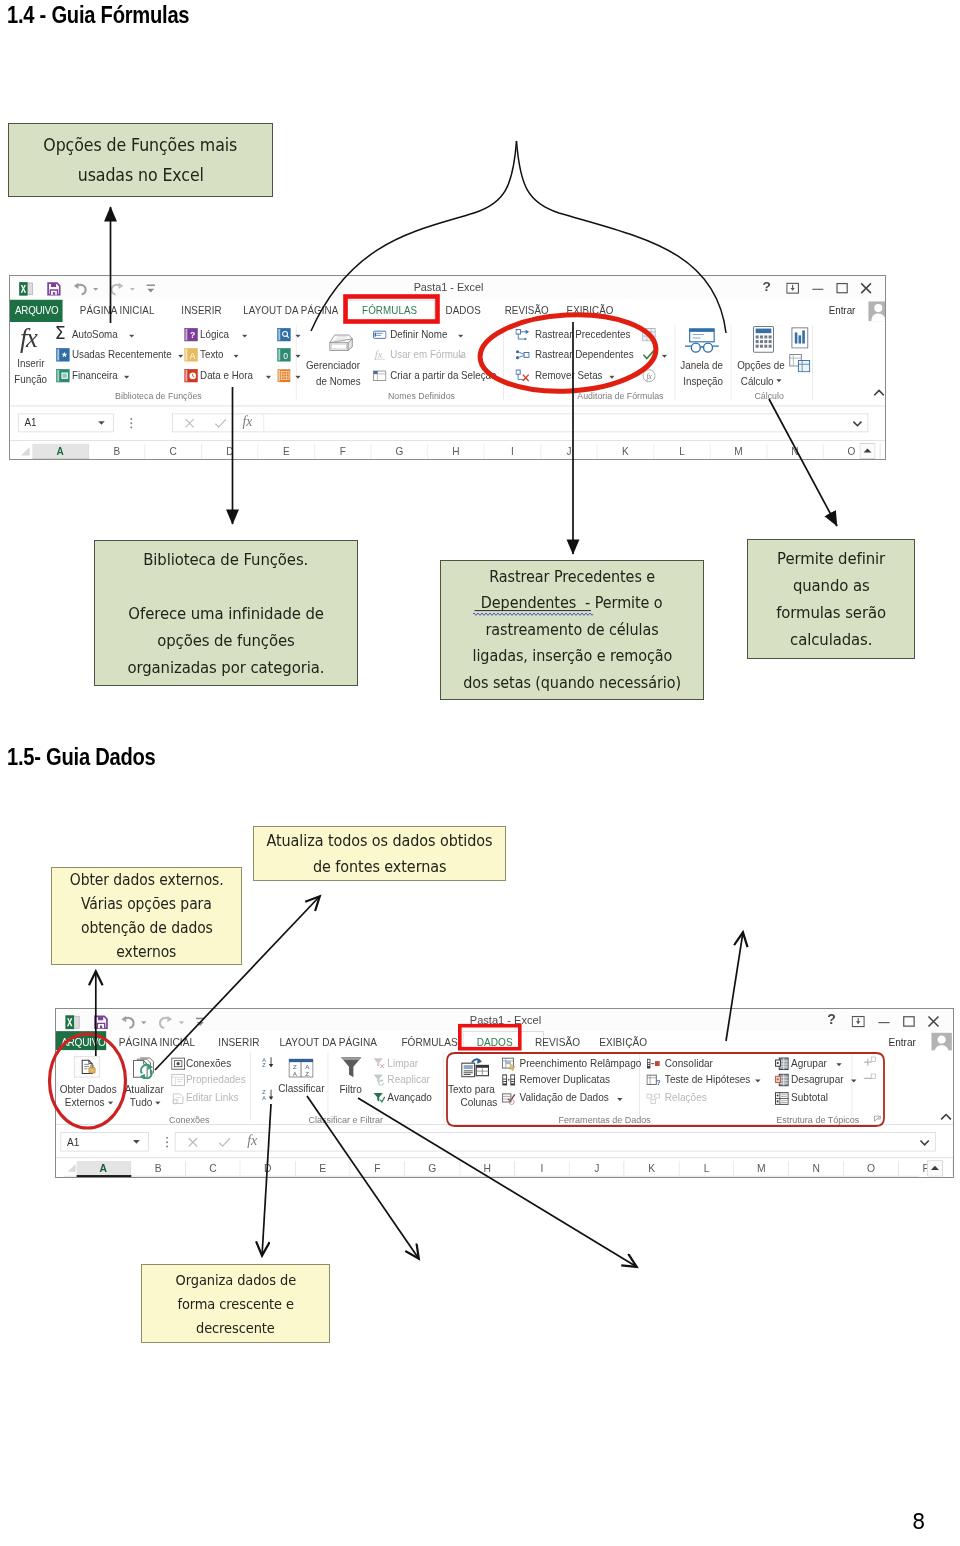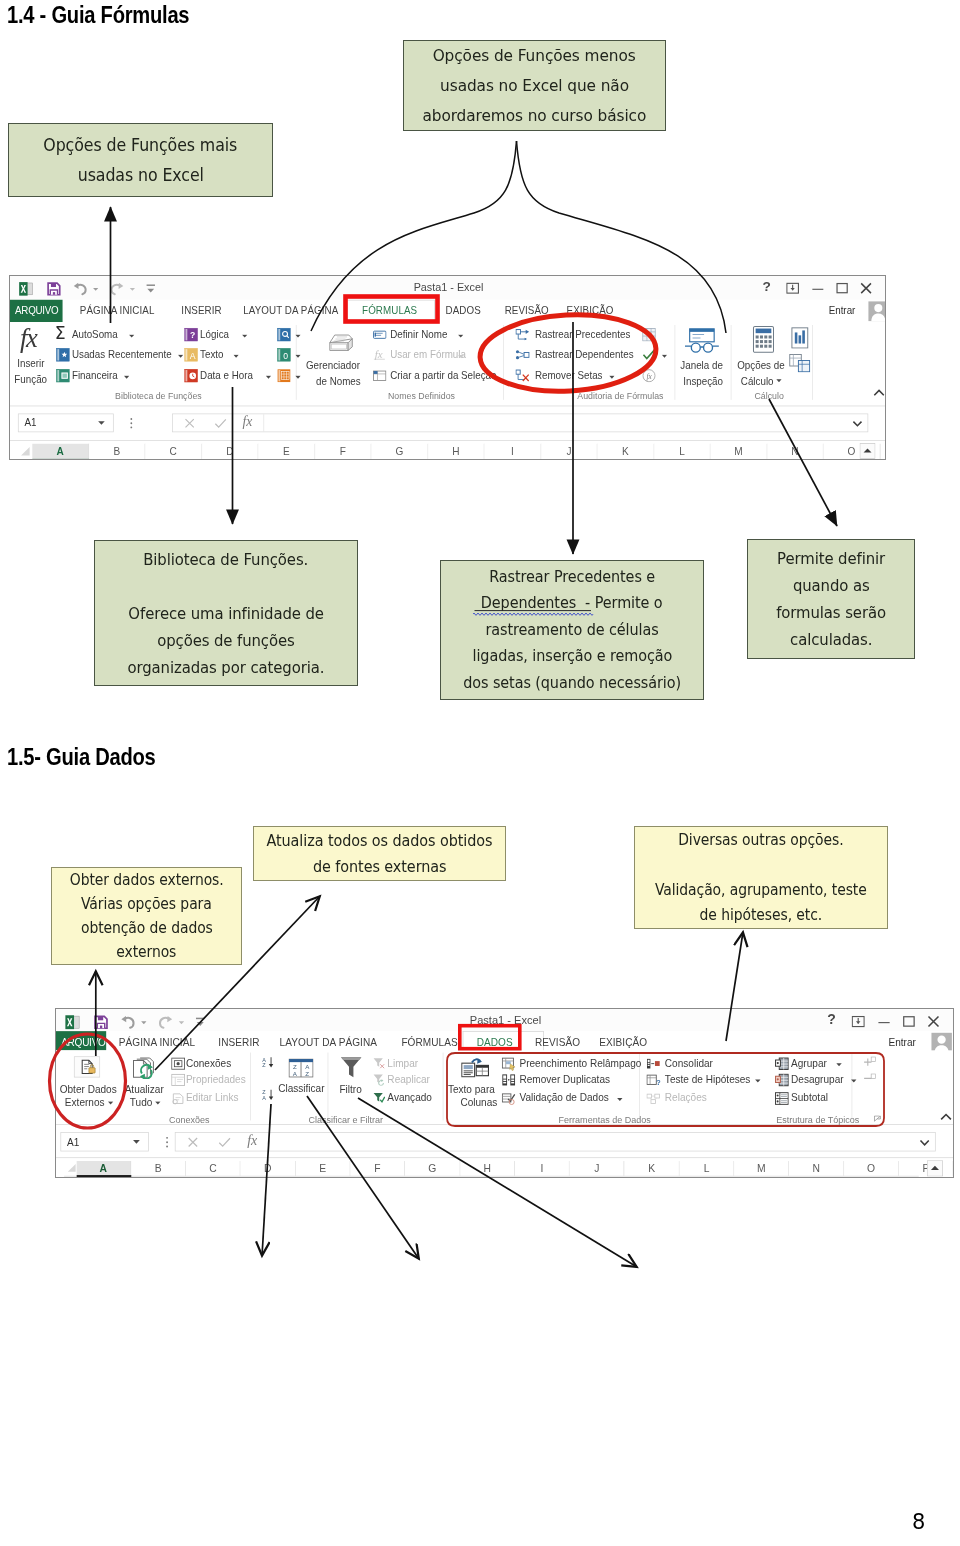--- a/index.html
+++ b/index.html
@@ -21,25 +21,20 @@
 <body>
 
 <div class="page">
 <div class="abs hd" style="left:7px;top:1px;">1.4 - Guia Fórmulas</div>
 <div class="abs hd" style="left:7px;top:743px;">1.5- Guia Dados</div>
 <div class="abs" style="left:912px;top:1510px;font-size:21px;color:#000;">8</div>
 <div class="callout green" style="left:8px;top:123px;width:265px;height:74px;font-size:17px;letter-spacing:-0.1px;">
       <span class="ln" style="line-height:30px;">Opções de Funções mais</span>
       <span class="ln" style="line-height:30px;">usadas no Excel</span>
     </div>
-<div class="callout green" style="left:403px;top:40px;width:263px;height:91px;font-size:16.5px;letter-spacing:-0.1px;">
-      <span class="ln" style="line-height:30px;">Opções de Funções menos</span>
-      <span class="ln" style="line-height:30px;">usadas no Excel que não</span>
-      <span class="ln" style="line-height:30px;">abordaremos no curso básico</span>
-    </div>
 <div class="callout green" style="left:94px;top:540px;width:264px;height:146px;font-size:16px;letter-spacing:-0.1px;">
       <span class="ln" style="line-height:27px;">Biblioteca de Funções.</span>
       <span class="ln" style="line-height:27px;min-height:27px;"></span>
       <span class="ln" style="line-height:27px;">Oferece uma infinidade de</span>
       <span class="ln" style="line-height:27px;">opções de funções</span>
       <span class="ln" style="line-height:27px;">organizadas por categoria.</span>
     </div>
 <div class="callout green" style="left:440px;top:560px;width:264px;height:140px;font-size:15.5px;letter-spacing:-0.1px;">
       <span class="ln" style="line-height:26.5px;">Rastrear Precedentes e</span>
       <span class="ln" style="line-height:26.5px;">Dependentes  - Permite o</span>
@@ -56,25 +51,24 @@
 <div class="callout yellow" style="left:253px;top:826px;width:253px;height:55px;font-size:15.5px;letter-spacing:-0.1px;">
       <span class="ln" style="line-height:26px;">Atualiza todos os dados obtidos</span>
       <span class="ln" style="line-height:26px;">de fontes externas</span>
     </div>
 <div class="callout yellow" style="left:51px;top:867px;width:191px;height:98px;font-size:15px;letter-spacing:-0.1px;">
       <span class="ln" style="line-height:24px;">Obter dados externos.</span>
       <span class="ln" style="line-height:24px;">Várias opções para</span>
       <span class="ln" style="line-height:24px;">obtenção de dados</span>
       <span class="ln" style="line-height:24px;">externos</span>
     </div>
-<div class="callout yellow" style="left:634px;top:826px;width:254px;height:103px;font-size:15px;letter-spacing:-0.1px;">
-      <span class="ln" style="line-height:25px;">Diversas outras opções.</span>
-      <span class="ln" style="line-height:25px;min-height:25px;"></span>
-      <span class="ln" style="line-height:25px;">Validação, agrupamento, teste</span>
-      <span class="ln" style="line-height:25px;">de hipóteses, etc.</span>
+<div class="callout yellow" style="left:141px;top:1264px;width:189px;height:79px;font-size:14px;letter-spacing:-0.1px;">
+      <span class="ln" style="line-height:24px;">Organiza dados de</span>
+      <span class="ln" style="line-height:24px;">forma crescente e</span>
+      <span class="ln" style="line-height:24px;">decrescente</span>
     </div>
 <div class="xlshot" style="left:9px;top:275px;width:877px;height:185px;border:1px solid #8a8a8a;box-sizing:border-box;">
 <div style="position:absolute;left:0;top:0;width:1218.06px;height:256.944px;transform:scale(0.72);transform-origin:0 0;">
 <div style="position:absolute;left:0;top:0;width:1218px;height:33px;background:#fcfcfc;"></div>
         <svg style="position:absolute;left:11px;top:7px;" width="22" height="22" viewBox="0 0 18 18">
           <rect x="9.4" y="2.2" width="7.3" height="13.4" fill="#dcdcdc" stroke="#9d9d9d" stroke-width="0.6"></rect>
           <rect x="1.4" y="1.2" width="9.6" height="15.4" fill="#1e7145"></rect>
           <path d="M3.3 4.6 L5.3 8.9 L3.1 13.3 L4.9 13.3 L6.2 10.3 L7.5 13.3 L9.3 13.3 L7.1 8.9 L9.1 4.6 L7.3 4.6 L6.2 7.5 L5.1 4.6 Z" fill="#fff"></path>
         </svg>
         <svg style="position:absolute;left:50px;top:7px;" width="22" height="22" viewBox="0 0 18 18">

